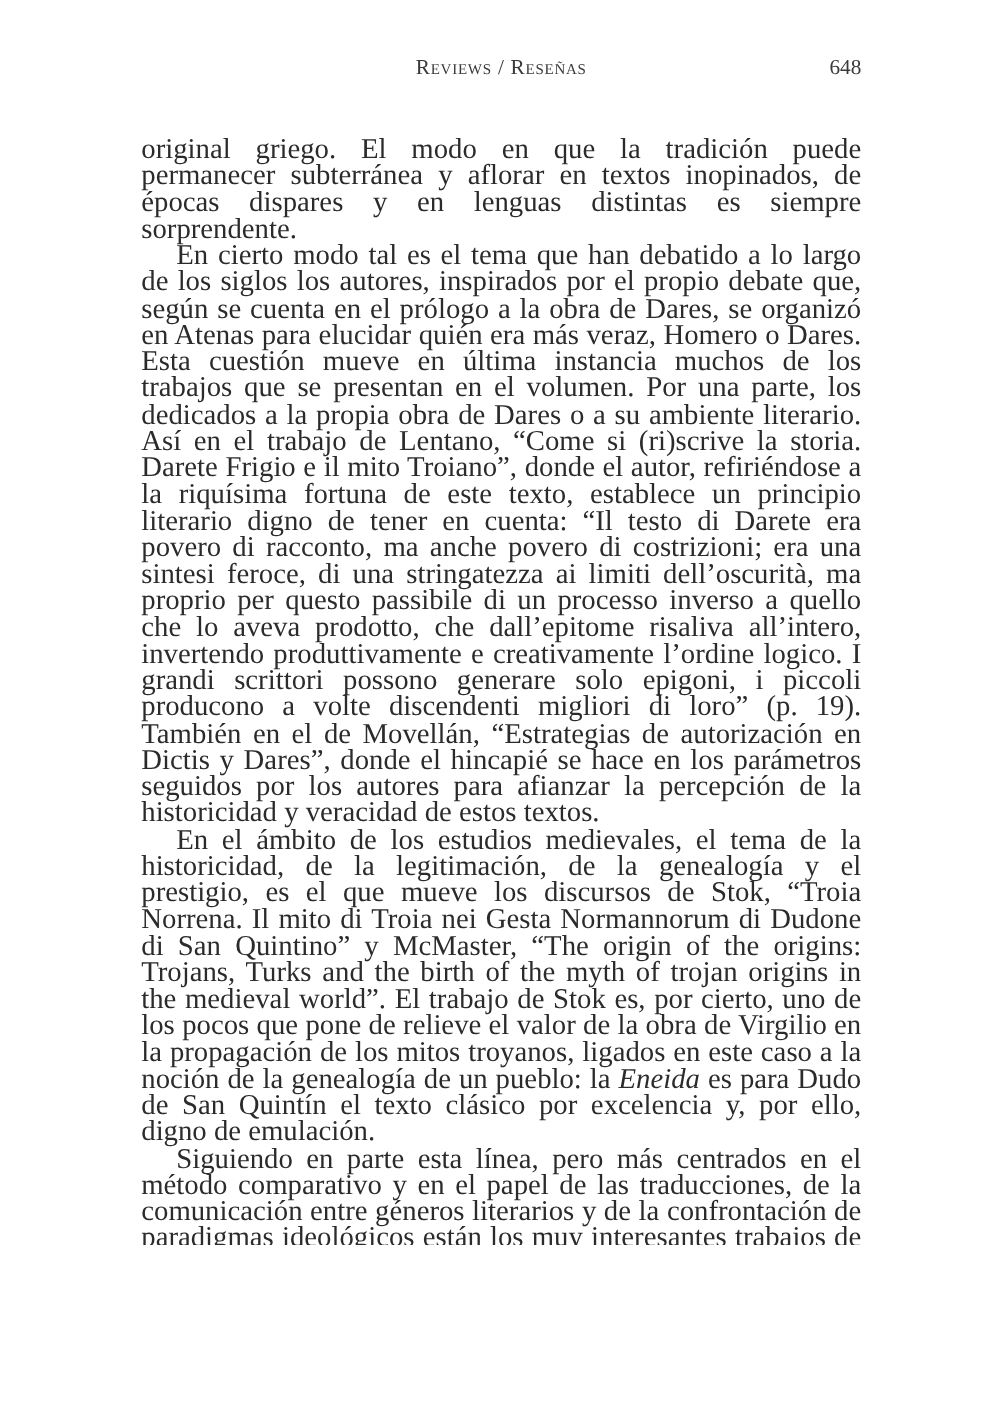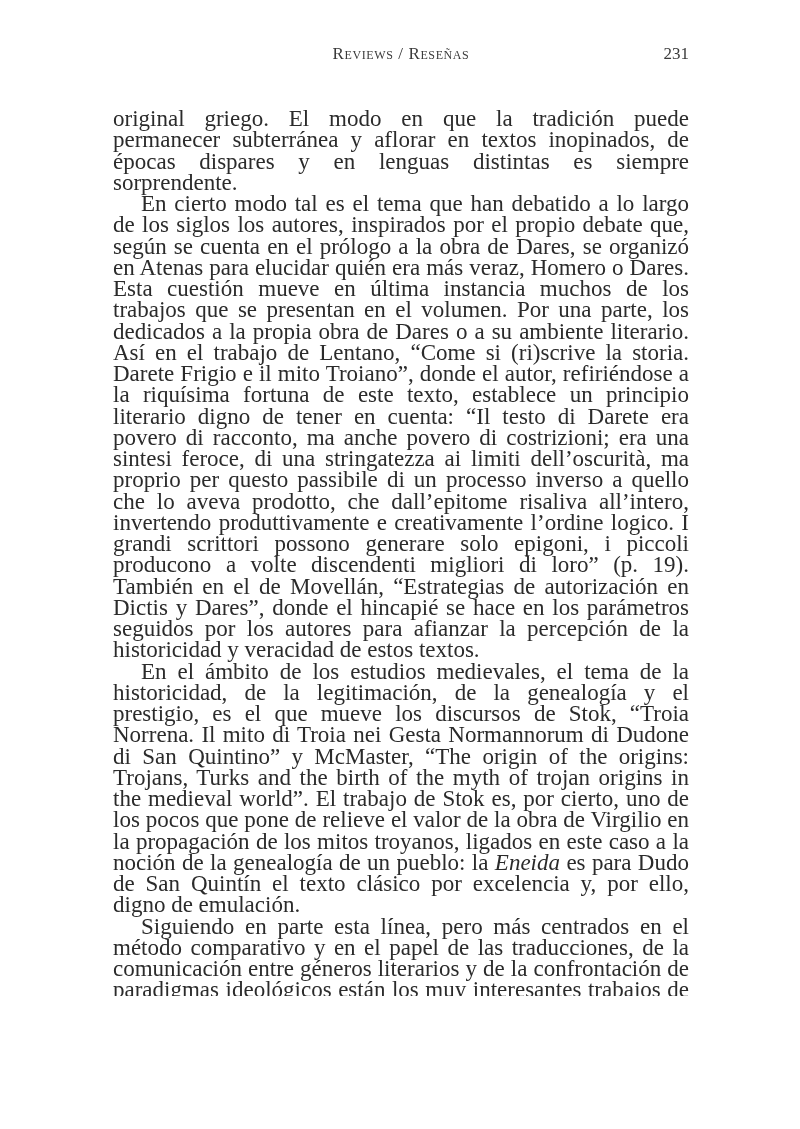--- a/index.html
+++ b/index.html
@@ -63,21 +63,21 @@
   }
   .footer em { font-style: italic; }
 </style>
 </head>
 <body>
 
 <div class="page">
 
   <div class="header">
     <span class="running-title">Reviews / Reseñas</span>
-    <span class="page-number">231</span>
+    <span class="page-number">648</span>
   </div>
 
   <div class="body-text" id="body-text">
       <p class="para"><span>original griego. El modo en que la tradición puede permanecer subterránea y aflorar en textos inopinados, de épocas dispares y en lenguas distintas es siempre sorprendente.</span></p>
       <p class="para indent"><span>En cierto modo tal es el tema que han debatido a lo largo de los siglos los autores, inspirados por el propio debate que, según se cuenta en el prólogo a la obra de Dares, se organizó en Atenas para elucidar quién era más veraz, Homero o Dares. Esta cuestión mueve en última instancia muchos de los trabajos que se presentan en el volumen. Por una parte, los dedicados a la propia obra de Dares o a su ambiente literario. Así en el trabajo de Lentano, “Come si (ri)scrive la storia. Darete Frigio e il mito Troiano”, donde el autor, refiriéndose a la riquísima fortuna de este texto, establece un principio literario digno de tener en cuenta: “Il testo di Darete era povero di racconto, ma anche povero di costrizioni; era una sintesi feroce, di una stringatezza ai limiti dell’oscurità, ma proprio per questo passibile di un processo inverso a quello che lo aveva prodotto, che dall’epitome risaliva all’intero, invertendo produttivamente e creativamente l’ordine logico. I grandi scrittori possono generare solo epigoni, i piccoli producono a volte discendenti migliori di loro” (p. 19). También en el de Movellán, “Estrategias de autorización en Dictis y Dares”, donde el hincapié se hace en los parámetros seguidos por los autores para afianzar la percepción de la historicidad y veracidad de estos textos.</span></p>
       <p class="para indent"><span>En el ámbito de los estudios medievales, el tema de la historicidad, de la legitimación, de la genealogía y el prestigio, es el que mueve los discursos de Stok, “Troia Norrena. Il mito di Troia nei Gesta Normannorum di Dudone di San Quintino” y McMaster, “The origin of the origins: Trojans, Turks and the birth of the myth of trojan origins in the medieval world”. El trabajo de Stok es, por cierto, uno de los pocos que pone de relieve el valor de la obra de Virgilio en la propagación de los mitos troyanos, ligados en este caso a la noción de la genealogía de un pueblo: la </span><em>Eneida</em><span> es para Dudo de San Quintín el texto clásico por excelencia y, por ello, digno de emulación.</span></p>
       <p class="para indent"><span>Siguiendo en parte esta línea, pero más centrados en el método comparativo y en el papel de las traducciones, de la comunicación entre géneros literarios y de la confrontación de paradigmas ideológicos están los muy interesantes trabajos de Croizy-Naquet, “Traduire ou renouveler l’histoire troyenne: la premiere traduction française de l’Historia destructionis troiae de Guido delle Colonne”; Legrand, “Hector le Sarrasin, une figure paradoxale de la littérature médiévale”; Metois, “La traduction du De excidio Troiae de Darès le Phrygien et ses liens avec le roman de Troie (Deux exemples du XIIIe s.)” y Tanniou, “Troie, sur le chemin des croisades (XIIe-XIVe siècles)”. Como se ve ya en los títulos, gracias a estas contribuciones salen a la luz los principales autores medievales herederos del texto de Dares y Dictis, Guido della Colonna, Benoît de Ste. Maure, José de Exeter, pero también traductores como Jean de Flixecourt o Jofroi de Waterford (Metois), o las prosificaciones del propio Benoit con sus materiales circundantes, como es el caso de la llamada Prosa 5,</span></p>
     </div>
 
   <div class="footer" id="footer"><em>ExClass</em><span> 20, 2016, 367-373</span></div>

